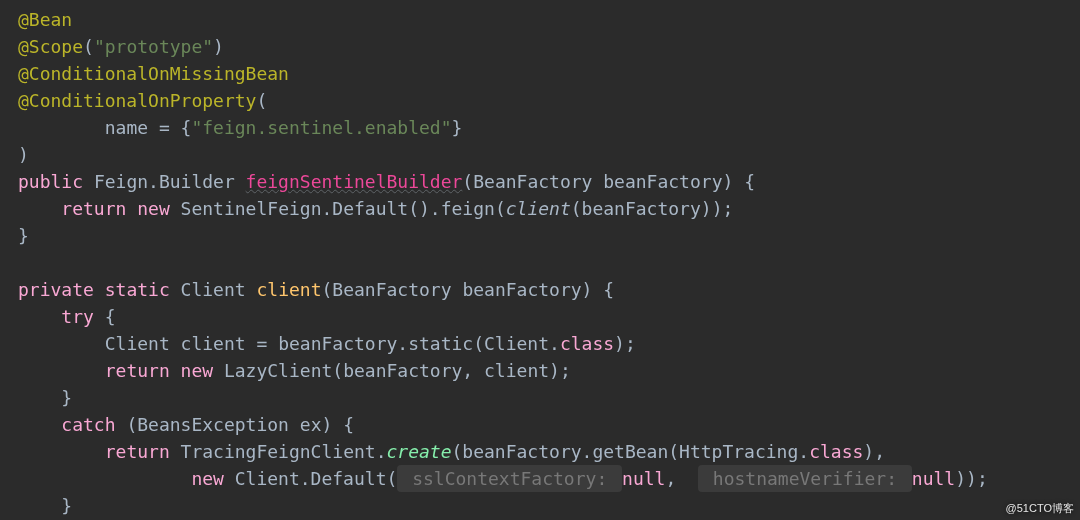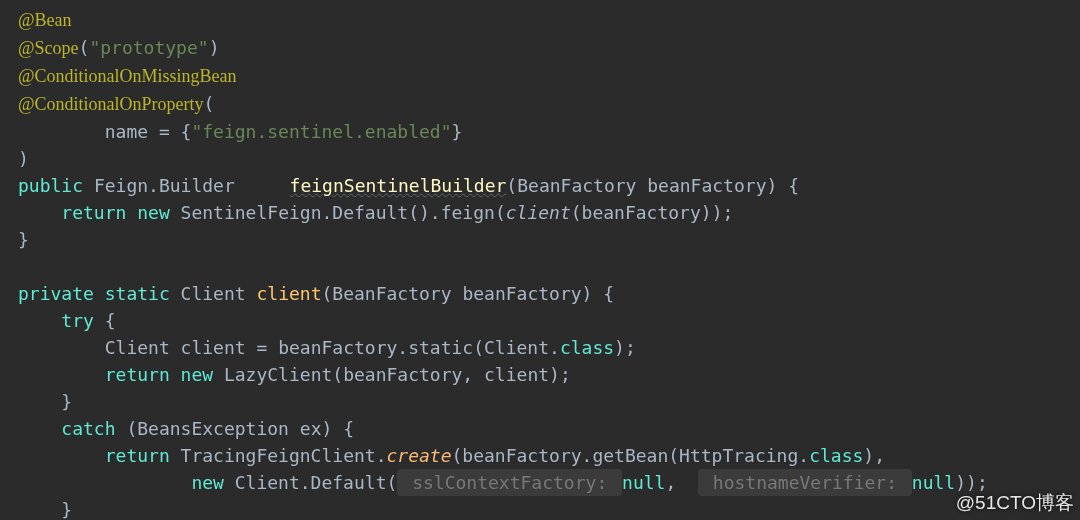--- a/index.html
+++ b/index.html
@@ -12,34 +12,34 @@
     font-size: 18px;
     line-height: 27px;
     color: #a9b7c6;
     overflow: hidden;
   }
   .editor {
     position: relative;
     padding: 6px 10px 6px 18px;
     white-space: pre;
   }
-  .kw      { color: #5eead4; }           
-  .ann     { color: #bbb529; font-family: Liberation Serif, serif; }           
+  .kw      { color: #f9a8d4; }           
+  .ann     { color: #bbb529; }           
   .str     { color: #6a8759; }           
   .mth     { color: #ffc66d; }           
-  .smth    { color: #fdba74; font-style: italic; } 
+  .smth    { color: #86efac; font-style: italic; } 
   .pcall   { font-style: italic; }       
-  .fd      { color: #fef9c3; text-decoration: underline wavy #5e6366; text-decoration-thickness:1px;margin-left:44px;} 
+  .fd      { color: #ec4899; text-decoration: underline wavy #5e6366; text-decoration-thickness:1px;} 
   .hint    { background:#3b3b3b; color:#787878; border-radius:4px; padding:3px 4px; font-style: normal;}
   .plain   { color:#a9b7c6; }
   .credit {
     position: absolute;
     right: 6px;
     bottom: 4px;
-    font-size: 19px;
+    font-size: 11px;
     color: #e6e6e6;
     font-family: Arial, sans-serif;
     text-shadow: 0 0 4px rgba(0,0,0,0.8);
     line-height: normal;
   }
 </style>
 </head>
 <body>
 
 <div class="editor"><span class="ann">@Bean</span>

